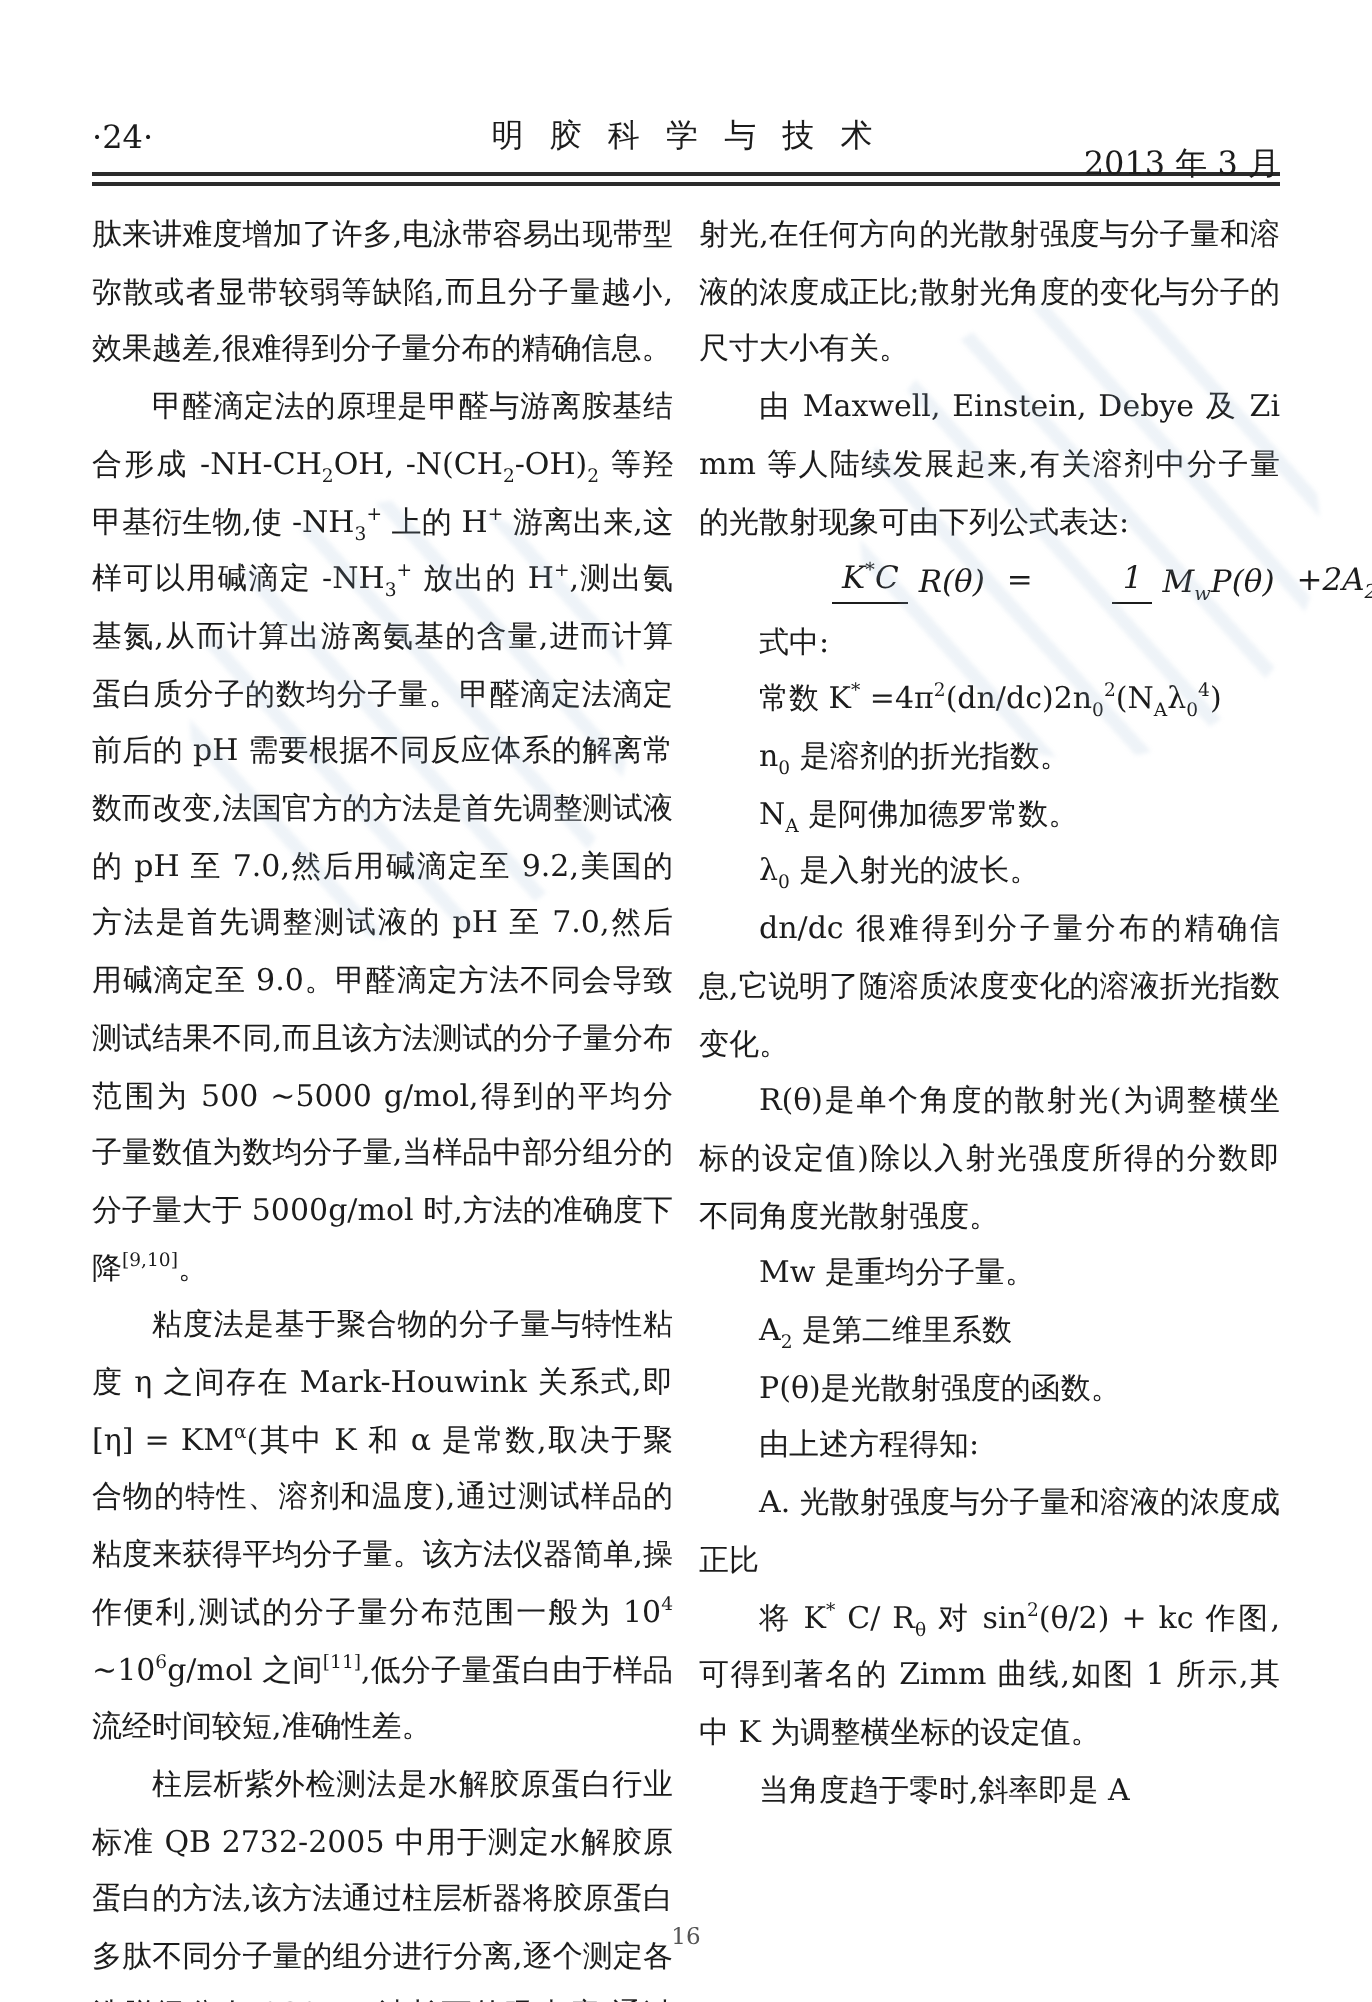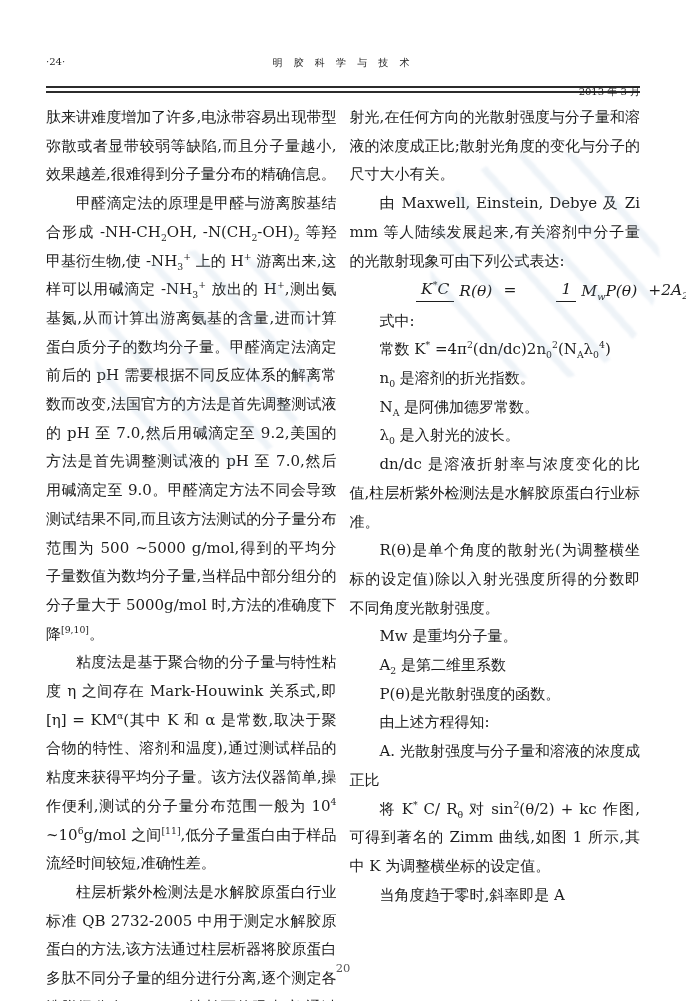--- a/index.html
+++ b/index.html
@@ -10,22 +10,22 @@
     background:#ffffff;
     box-sizing:border-box;
     padding:56px 46px 0 46px;
     overflow:hidden;
     font-family:"DejaVu Serif","Liberation Serif",serif;
     color:#1c1c1c;
   }
   
   .hdr{
     position:relative;
-    display:flex;justify-content:space-between;align-items:flex-start;
-    font-size:10px;
+    display:flex;justify-content:space-between;align-items:center;
+    font-size:16px;
     height:24px;
   }
   .hdr .left{width:90px;}
   .hdr .center{
     position:absolute;left:0;right:0;text-align:center;
     letter-spacing:4px;font-weight:normal;
   }
   .hdr .right{width:110px;text-align:right;margin-top:29px;}
   .rule{
     margin-top:6px;height:3px;
@@ -114,34 +114,34 @@
         </span>
         <span class="op">+2A<sub>2</sub>C</span>
       </div>
 
       <div>
           <p class="para indent">式中:</p>
           <p class="para indent">常数 K<sup>*</sup> =4π<sup>2</sup>(dn/dc)2n<sub>0</sub><sup>2</sup>(N<sub>A</sub>λ<sub>0</sub><sup>4</sup>)</p>
           <p class="para indent">n<sub>0</sub> 是溶剂的折光指数。</p>
           <p class="para indent">N<sub>A</sub> 是阿佛加德罗常数。</p>
           <p class="para indent">λ<sub>0</sub> 是入射光的波长。</p>
-          <p class="para indent">dn/dc 是溶液折射率与浓度变化的比值,柱层析紫外检测法是水解胶原蛋白行业标准。</p>
+          <p class="para indent">dn/dc 很难得到分子量分布的精确信息,它说明了随溶质浓度变化的溶液折光指数变化。</p>
           <p class="para indent">R(θ)是单个角度的散射光(为调整横坐标的设定值)除以入射光强度所得的分数即不同角度光散射强度。</p>
           <p class="para indent">Mw 是重均分子量。</p>
           <p class="para indent">A<sub>2</sub> 是第二维里系数</p>
           <p class="para indent">P(θ)是光散射强度的函数。</p>
           <p class="para indent">由上述方程得知:</p>
           <p class="para indent">A. 光散射强度与分子量和溶液的浓度成正比</p>
           <p class="para indent">将 K<sup>*</sup> C/ R<sub>θ</sub> 对 sin<sup>2</sup>(θ/2) + kc 作图,可得到著名的 Zimm 曲线,如图 1 所示,其中 K 为调整横坐标的设定值。</p>
           <p class="para indent">当角度趋于零时,斜率即是 A</p>
         </div>
     </section>
 
   </div>
 
   <div class="wm wm1"></div>
   <div class="wm wm2"></div>
 
   <div class="ftr">
-    <span>20</span>
+    <span>16</span>
   </div>
 
 </div>
 
 </body></html>

